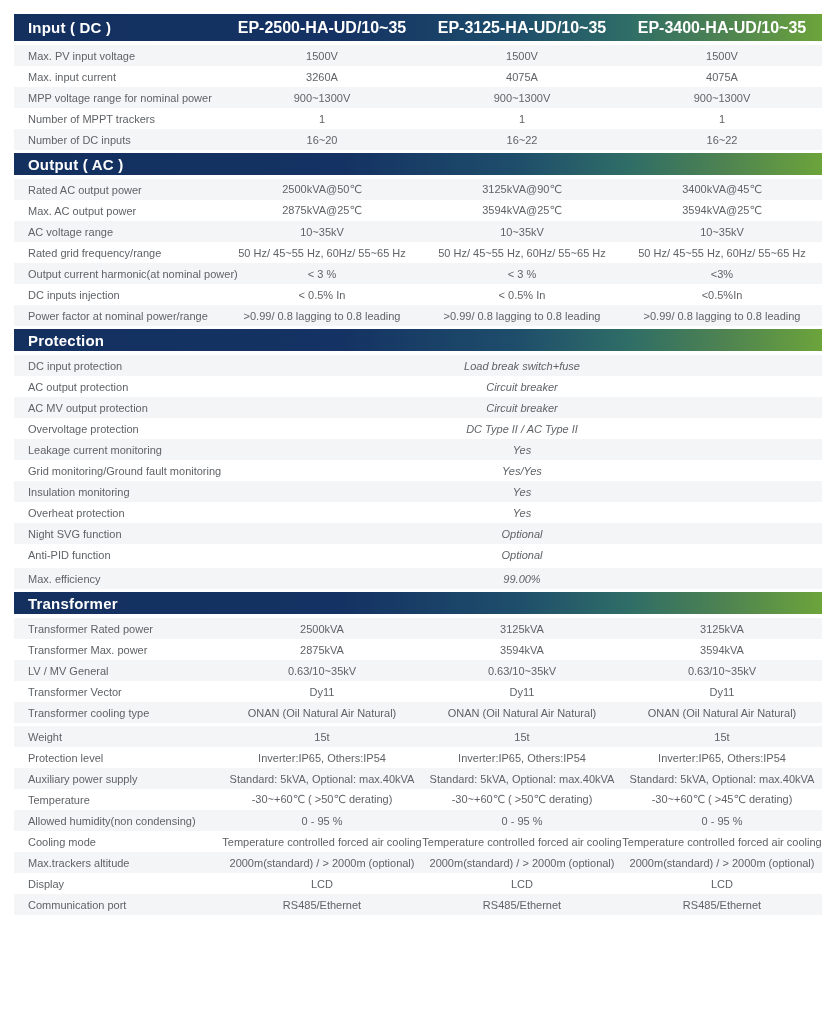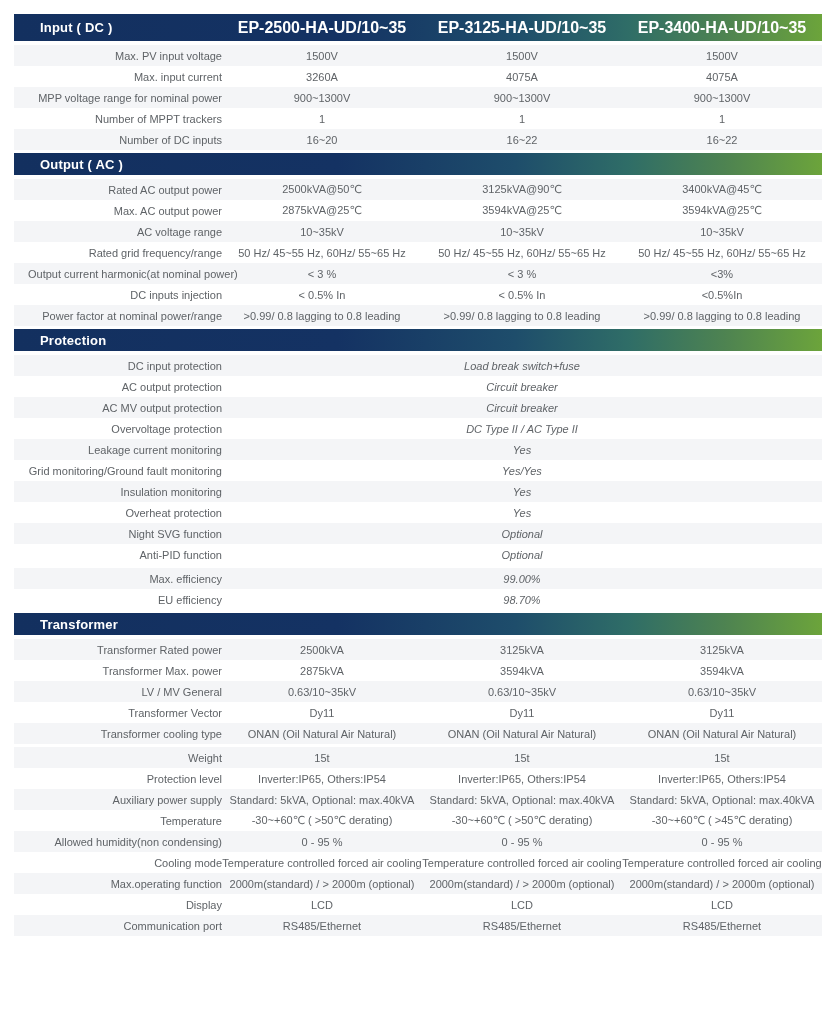--- a/index.html
+++ b/index.html
@@ -32,24 +32,24 @@
     display: grid;
     grid-template-columns: 208px 1fr 1fr 1fr;
     align-items: center;
     margin-bottom: 4px;
   }
   .section-bar.first {
     height: 27px;
   }
   .section-title {
     grid-column: 1;
-    padding-left: 26px;
+    padding-left: 14px;
     color: #ffffff;
     font-weight: bold;
-    font-size: 13px;
+    font-size: 15px;
     letter-spacing: 0.2px;
     white-space: nowrap;
   }
   .col-header {
     color: #ffffff;
     font-weight: bold;
     font-size: 16px;
     text-align: center;
     white-space: nowrap;
   }
@@ -59,21 +59,21 @@
     height: 21px;
     align-items: center;
     font-size: 11px;
     color: var(--text-gray);
   }
   .row:nth-child(odd) {
     background: var(--stripe);
   }
   .row-label {
     padding-left: 14px;
-    text-align: right;
+    text-align: left;
     white-space: nowrap;
   }
   .cell {
     text-align: center;
     white-space: nowrap;
   }
   .cell.merged {
     grid-column: 2 / 5;
     font-style: italic;
   }
@@ -217,24 +217,20 @@
           <div class="cell merged">Optional</div>
         </div>
       </div>
     </div>
     <div class="section">
       <div class="rows">
         <div class="row">
           <div class="row-label">Max. efficiency</div>
           <div class="cell merged">99.00%</div>
         </div>
-        <div class="row">
-          <div class="row-label">EU efficiency</div>
-          <div class="cell merged">98.70%</div>
-        </div>
       </div>
     </div>
     <div class="section">
       <div class="section-bar">
         <div class="section-title">Transformer</div>
       </div>
       <div class="rows">
         <div class="row">
           <div class="row-label">Transformer Rated power</div>
           <div class="cell">2500kVA</div>
@@ -299,21 +295,21 @@
           <div class="cell">0 - 95 %</div>
           <div class="cell">0 - 95 %</div>
         </div>
         <div class="row">
           <div class="row-label">Cooling mode</div>
           <div class="cell">Temperature controlled forced air cooling</div>
           <div class="cell">Temperature controlled forced air cooling</div>
           <div class="cell">Temperature controlled forced air cooling</div>
         </div>
         <div class="row">
-          <div class="row-label">Max.operating function</div>
+          <div class="row-label">Max.trackers altitude</div>
           <div class="cell">2000m(standard) / &gt; 2000m (optional)</div>
           <div class="cell">2000m(standard) / &gt; 2000m (optional)</div>
           <div class="cell">2000m(standard) / &gt; 2000m (optional)</div>
         </div>
         <div class="row">
           <div class="row-label">Display</div>
           <div class="cell">LCD</div>
           <div class="cell">LCD</div>
           <div class="cell">LCD</div>
         </div>

